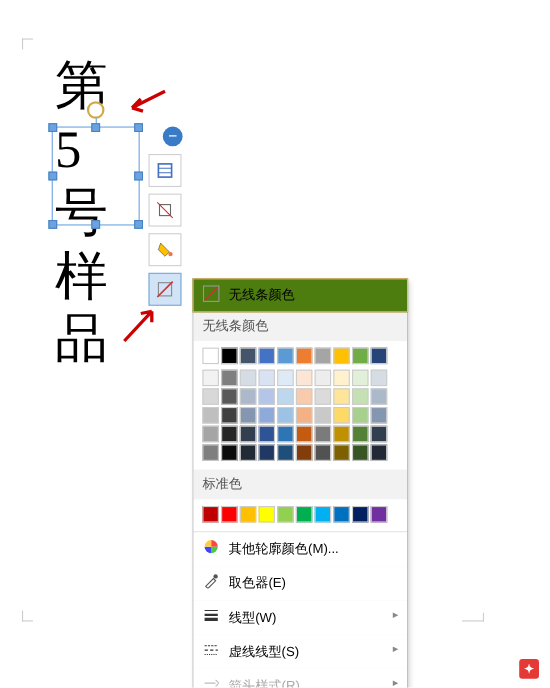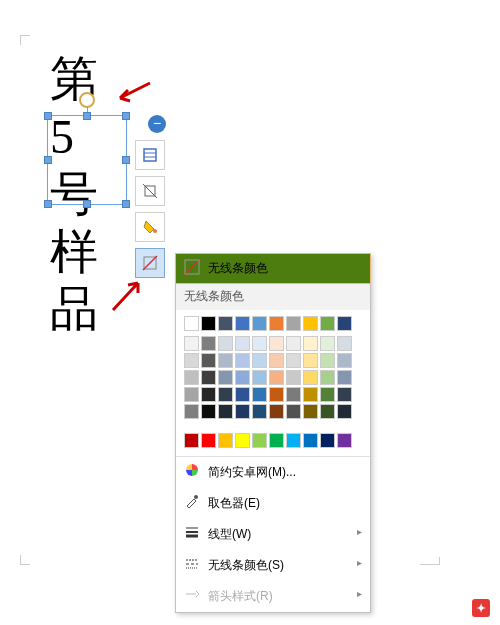--- a/index.html
+++ b/index.html
@@ -367,20 +367,21 @@
           <div class="swatch" style="background: rgb(31, 56, 100);"></div>
           <div class="swatch" style="background: rgb(30, 78, 121);"></div>
           <div class="swatch" style="background: rgb(131, 60, 11);"></div>
           <div class="swatch" style="background: rgb(82, 82, 82);"></div>
           <div class="swatch" style="background: rgb(127, 96, 0);"></div>
           <div class="swatch" style="background: rgb(55, 86, 35);"></div>
           <div class="swatch" style="background: rgb(34, 42, 53);"></div>
         </div>
       </div>
   </div>
+  <div class="menu-section-label">标准色</div>
   <div class="color-grid">
     <div class="color-row" id="standard-row">
         <div class="swatch" style="background: rgb(192, 0, 0);"></div>
         <div class="swatch" style="background: rgb(255, 0, 0);"></div>
         <div class="swatch" style="background: rgb(255, 192, 0);"></div>
         <div class="swatch" style="background: rgb(255, 255, 0);"></div>
         <div class="swatch" style="background: rgb(146, 208, 80);"></div>
         <div class="swatch" style="background: rgb(0, 176, 80);"></div>
         <div class="swatch" style="background: rgb(0, 176, 240);"></div>
         <div class="swatch" style="background: rgb(0, 112, 192);"></div>
@@ -392,21 +393,21 @@
   <div class="menu-row">
     <span class="micon">
       <svg width="14" height="14">
           <circle cx="7" cy="7" r="6" fill="none"></circle>
           <path d="M7 1 A6 6 0 0 1 13 7 L7 7Z" fill="#f44"></path>
           <path d="M13 7 A6 6 0 0 1 7 13 L7 7Z" fill="#4c4"></path>
           <path d="M7 13 A6 6 0 0 1 1 7 L7 7Z" fill="#44f"></path>
           <path d="M1 7 A6 6 0 0 1 7 1 L7 7Z" fill="#fc4"></path>
         </svg>
     </span>
-    <span>简约安卓网(M)...</span>
+    <span>其他轮廓颜色(M)...</span>
   </div>
   <div class="menu-row">
     <span class="micon">
       <svg width="14" height="14">
           <path d="M2 12 L9 5 L11 7 L4 14 Z" fill="none" stroke="#555"></path>
           <circle cx="11" cy="3" r="2" fill="#555"></circle>
         </svg>
     </span>
     <span>取色器(E)</span>
   </div>
@@ -422,21 +423,21 @@
     <span class="submenu-arrow">▸</span>
   </div>
   <div class="menu-row">
     <span class="micon">
       <svg width="14" height="14">
           <line x1="1" y1="4" x2="13" y2="4" stroke="#333" stroke-dasharray="2 1"></line>
           <line x1="1" y1="8" x2="13" y2="8" stroke="#333" stroke-dasharray="3 2"></line>
           <line x1="1" y1="12" x2="13" y2="12" stroke="#333" stroke-dasharray="1 1"></line>
         </svg>
     </span>
-    <span>无线条颜色(S)</span>
+    <span>虚线线型(S)</span>
     <span class="submenu-arrow">▸</span>
   </div>
   <div class="menu-row disabled">
     <span class="micon">
       <svg width="14" height="14">
           <line x1="1" y1="7" x2="11" y2="7" stroke="#bbb"></line>
           <path d="M11 4 L14 7 L11 10" fill="none" stroke="#bbb"></path>
         </svg>
     </span>
     <span>箭头样式(R)</span>

